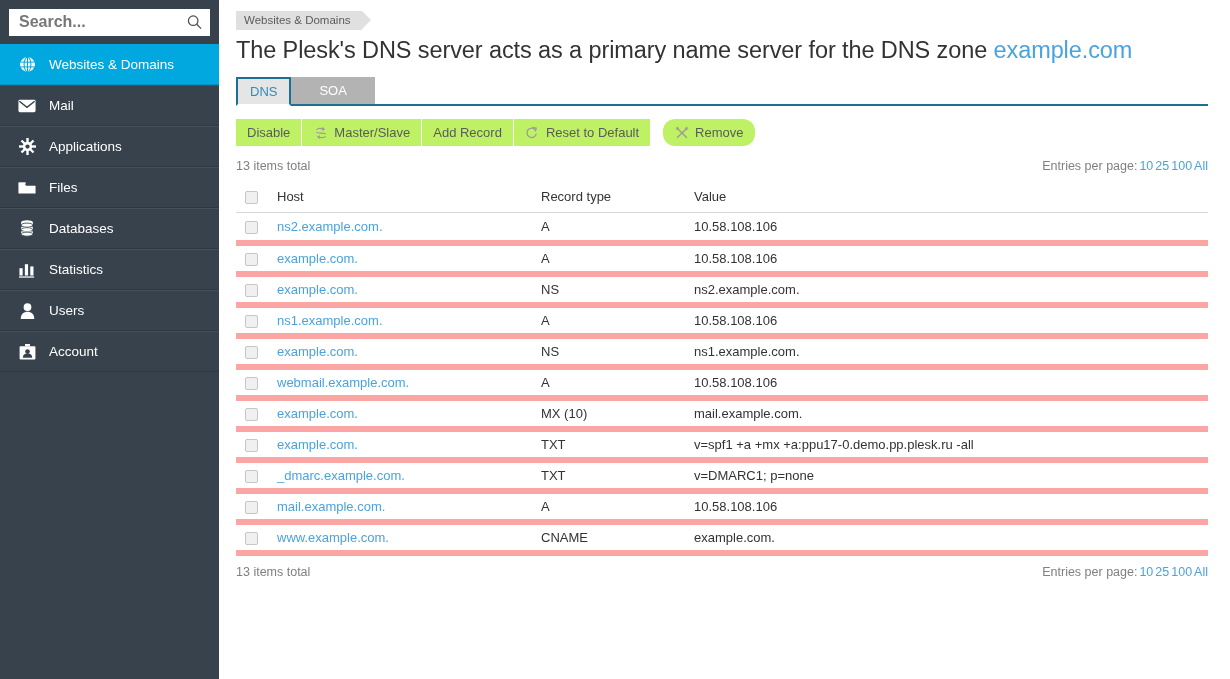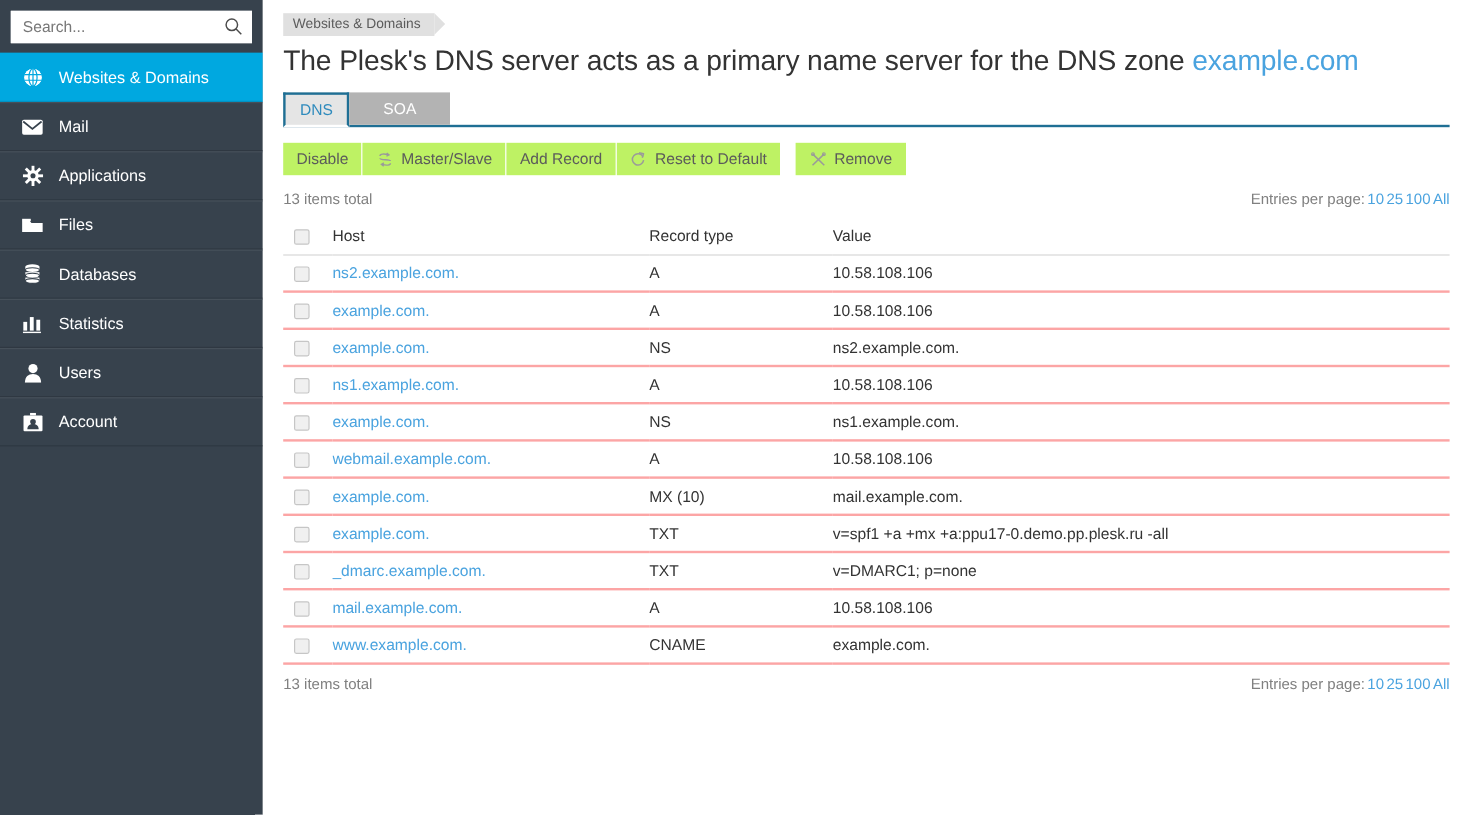--- a/index.html
+++ b/index.html
@@ -29,22 +29,23 @@
     background: #ffffff;
     border: 1px solid #ffffff;
     display: flex; align-items: center;
   }
   .search-input {
     border: 0; outline: 0;
     background: transparent;
     width: 100%; height: 100%;
     padding: 0 24px 0 9px;
     font-family: "Liberation Sans", sans-serif;
-    font-size: 13px;
+    font-size: 16px;
     color: #4b4b4b;
+    font-weight: bold;
   }
   .search-input::placeholder { color: #777; }
   .search-icon {
     position: absolute; right: 7px; top: 50%;
     transform: translateY(-50%);
     width: 15px; height: 15px;
     display: flex; align-items: center; justify-content: center;
   }
   .search-icon svg { display: block; }
 
@@ -161,21 +162,21 @@
     cursor: pointer;
     user-select: none;
     white-space: nowrap;
   }
   .tbtn .tico {
     width: 15px; height: 15px;
     margin-right: 6px;
     display: flex; align-items: center; justify-content: center;
     flex: 0 0 15px;
   }
-  .tbtn.spaced { margin-left: 12px; }
+  .tbtn.spaced { margin-left: 12px; border-radius: 12px; }
 
   
   .count-row {
     display: flex; align-items: center; justify-content: space-between;
     margin-top: 13px;
     font-size: 12.5px;
     color: #808080;
     padding-right: 0;
   }
   .count-row.bottom { margin-top: 9px; }
@@ -187,21 +188,21 @@
 
   
   .tbl { width: 100%; border-collapse: collapse; margin-top: 8px; table-layout: fixed; }
   .tbl th, .tbl td {
     text-align: left;
     font-weight: normal;
     font-size: 13px;
     color: #333333;
     height: 31px;
     vertical-align: middle;
-    border-bottom: 2px solid #fca5a5;
+    border-bottom: 6px solid #fca5a5;
     padding: 0;
     overflow: hidden;
     white-space: nowrap;
   }
   .tbl th { color: #333; border-bottom: 1px solid #d8d8d8; }
   .col-chk { width: 41px; padding-left: 9px !important; }
   .col-host { width: 264px; }
   .col-type { width: 153px; }
   .col-val { width: auto; }
   .cb {

